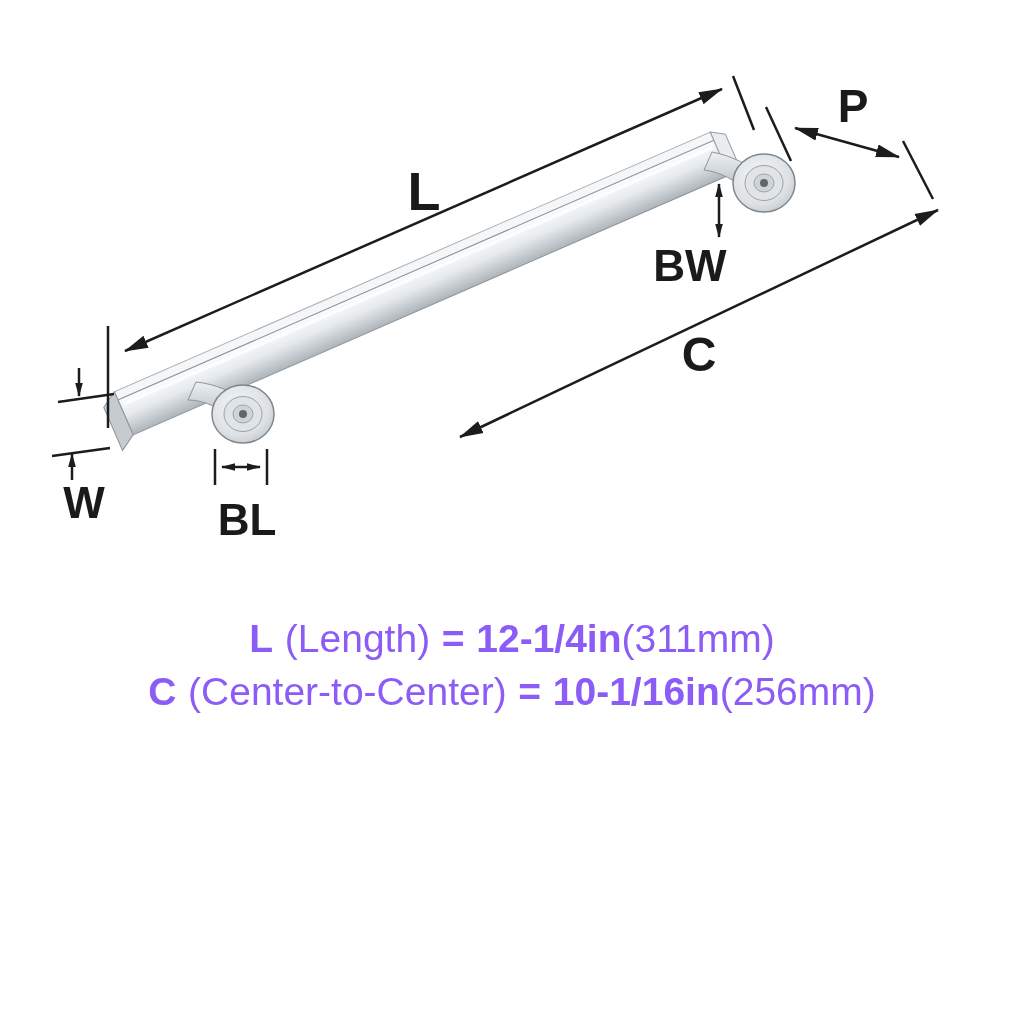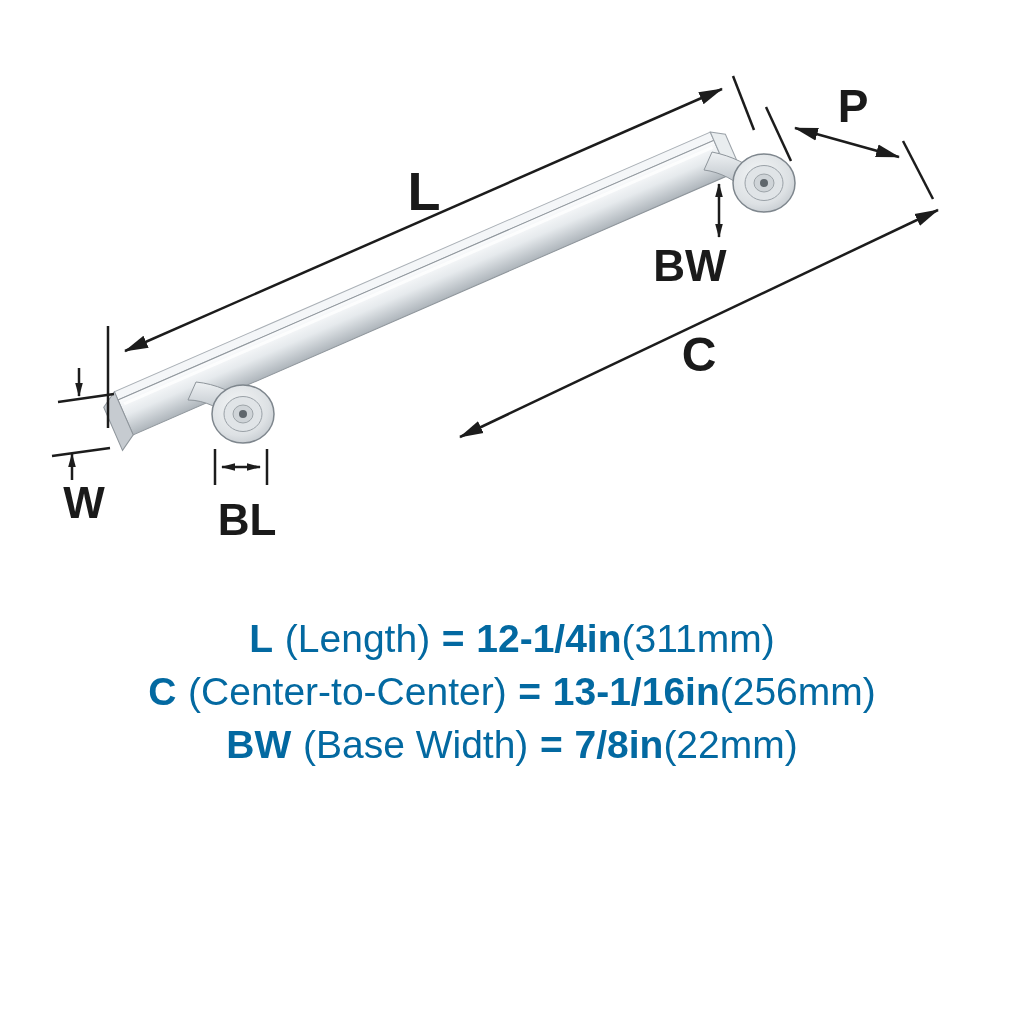--- a/index.html
+++ b/index.html
@@ -3,21 +3,21 @@
 <meta charset="utf-8">
 <style>
   html,body{margin:0;padding:0;background:#ffffff;}
   .stage{
     position:relative;width:1024px;height:1024px;background:#ffffff;
     font-family:"Liberation Sans",sans-serif;overflow:hidden;
   }
   .stage svg{position:absolute;left:0;top:0;}
   .dim-label{font-family:"Liberation Sans",sans-serif;font-weight:700;fill:#1a1a1a;}
   .specs{
-    position:absolute;left:0;right:0;top:612px;text-align:center;color:#0369a1;
+    position:absolute;left:0;right:0;top:612px;text-align:center;color:#8b5cf6;
   }
   .spec-row{font-size:39px;line-height:53px;white-space:nowrap;}
   .spec-row>span{margin-left:0.30em;}
   .spec-row>span:first-child,.spec-row>span.tight{margin-left:0;}
   .b{font-weight:700;}
   .r{font-weight:400;}
 </style>
 </head>
 <body>
 
@@ -103,17 +103,16 @@
     <text class="dim-label" x="424" y="210" font-size="54" text-anchor="middle">L</text>
     <text class="dim-label" x="853" y="122" font-size="46" text-anchor="middle">P</text>
     <text class="dim-label" x="690" y="281" font-size="44" text-anchor="middle">BW</text>
     <text class="dim-label" x="699" y="371" font-size="48" text-anchor="middle">C</text>
     <text class="dim-label" x="247" y="535" font-size="44" text-anchor="middle">BL</text>
     <text class="dim-label" x="84" y="518" font-size="44" text-anchor="middle">W</text>
   </svg>
 
   <div class="specs">
     <div class="spec-row"><span class="b">L</span><span class="r">(Length)</span><span class="b">=</span><span class="b">12-1/4in</span><span class="r tight">(311mm)</span></div>
-    <div class="spec-row"><span class="b">C</span><span class="r">(Center-to-Center)</span><span class="b">=</span><span class="b">13-1/16in</span><span class="r tight">(256mm)</span></div>
-    <div class="spec-row"><span class="b">BW</span><span class="r">(Base Width)</span><span class="b">=</span><span class="b">7/8in</span><span class="r tight">(22mm)</span></div>
+    <div class="spec-row"><span class="b">C</span><span class="r">(Center-to-Center)</span><span class="b">=</span><span class="b">10-1/16in</span><span class="r tight">(256mm)</span></div>
   </div>
 
 </div>
 
 </body></html>

